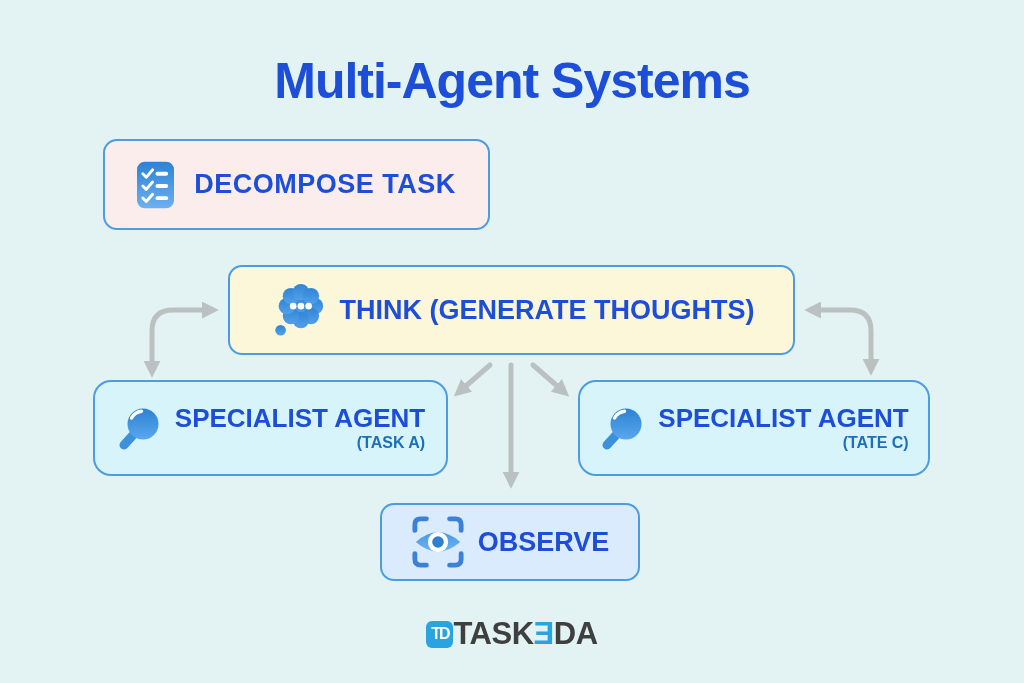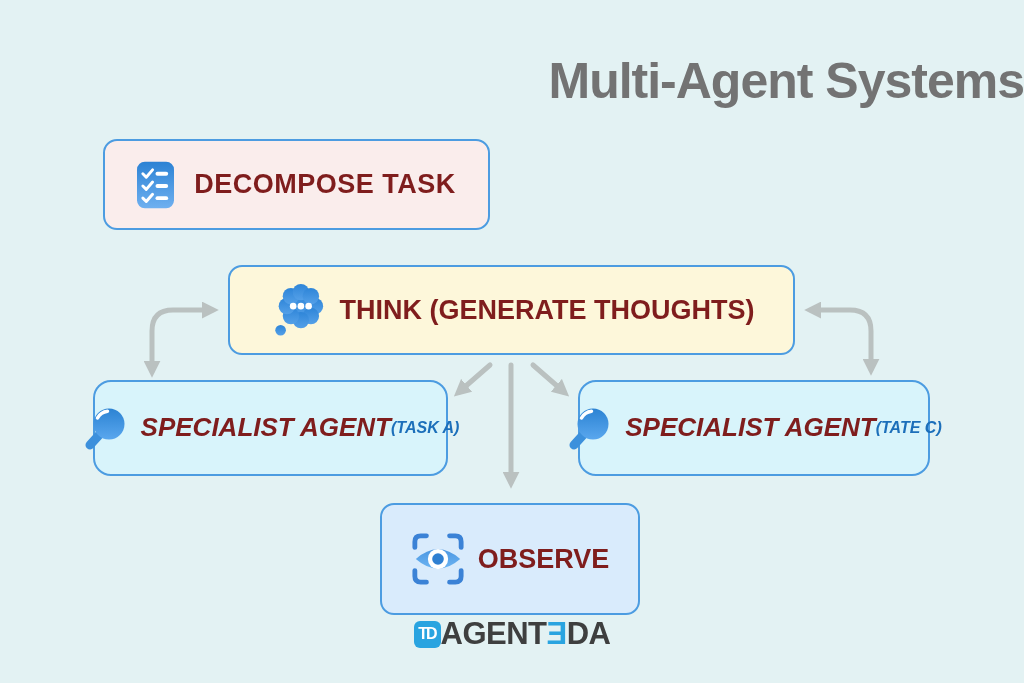--- a/index.html
+++ b/index.html
@@ -2,37 +2,37 @@
 <html><head>
 <meta charset="utf-8">
 <style>
   html,body { margin:0; padding:0; background:#e3f2f3; }
   .canvas {
     position:relative; width:1024px; height:683px; background:#e3f2f3;
     font-family:"Liberation Sans","DejaVu Sans",sans-serif; overflow:hidden;
   }
   .title {
     position:absolute; left:0; top:52px; width:100%; margin:0;
-    text-align:right; font-size:50px; font-weight:bold; color:#737373;
+    text-align:center; font-size:50px; font-weight:bold; color:#1d4ed8;
     letter-spacing:-1px;
   }
   .node {
     position:absolute; display:flex; align-items:center; justify-content:center;
     border:2.5px solid #4c9ce1; border-radius:14px; box-sizing:border-box;
   }
-  .node .label { font-weight:bold; color:#7f1d1d; white-space:nowrap; }
+  .node .label { font-weight:bold; color:#1d4ed8; white-space:nowrap; }
   #decompose { left:103px; top:139px; width:387px; height:91px; background:#faedec; gap:20px; }
   #decompose .label { font-size:27px; letter-spacing:0.5px; }
   #think { left:228px; top:265px; width:567px; height:90px; background:#fdf7da; gap:13px; }
   #think .label { font-size:27px;text-align:right; }
   #agent-a { left:93px;  top:380px; width:355px; height:96px; background:#d8f4fb; border-radius:18px; gap:15px; }
   #agent-c { left:578px; top:380px; width:352px; height:96px; background:#d8f4fb; border-radius:18px; gap:15px; }
-  #observe { left:380px; top:503px; width:260px; height:112px; background:#d9ebfc; gap:13px; }
+  #observe { left:380px; top:503px; width:260px; height:78px; background:#d9ebfc; gap:13px; }
   #observe .label { font-size:27px; }
-  .agent-text { display:flex; flex-direction:row; align-items:center; line-height:1.15;font-style:italic; }
+  .agent-text { display:flex; flex-direction:column; align-items:flex-end; line-height:1.15; }
   .agent-text .label { font-size:26px; }
   .agent-text .sublabel { font-size:16px; font-weight:bold; color:#1c6fba; white-space:nowrap; }
   .icon { display:flex; align-items:center; justify-content:center; }
   .arrows { position:absolute; left:0; top:0; pointer-events:none; }
   .logo {
     position:absolute; left:0; top:616px; width:100%;
     display:flex; align-items:center; justify-content:center; gap:0;
   }
   .logo-badge {
     width:27px; height:27px; background:#29a4e0; border-radius:6px;
@@ -178,16 +178,16 @@
         <path d="M5 28 Q28 8 51 28 Q28 48 5 28 Z" fill="url(#gEye)"></path>
         <circle cx="28" cy="28" r="10.5" fill="#ffffff"></circle>
         <circle cx="28" cy="28" r="6" fill="#2e7fd2"></circle>
       </svg>
     </span>
     <span class="label">OBSERVE</span>
   </div>
 
   <div class="logo">
     <span class="logo-badge">TD</span>
-    <span class="logo-text"><span>AGENT</span><span class="logo-blue">Ǝ</span><span>DA</span></span>
+    <span class="logo-text"><span>TASK</span><span class="logo-blue">Ǝ</span><span>DA</span></span>
   </div>
 
 </div>
 
 </body></html>

